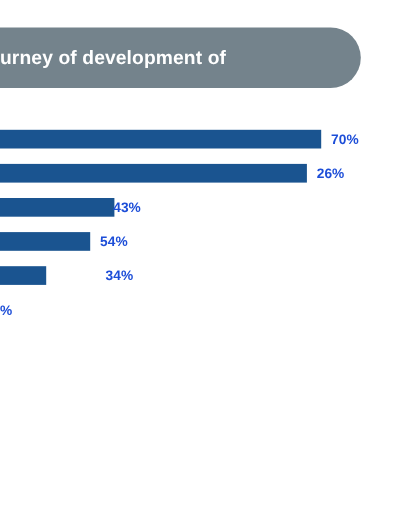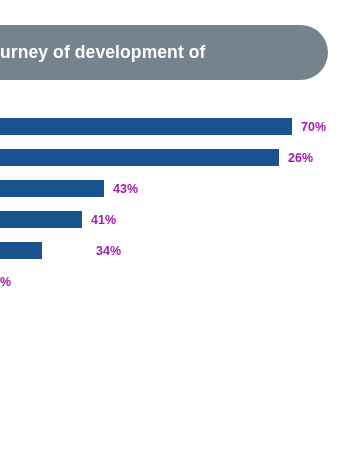--- a/index.html
+++ b/index.html
@@ -72,21 +72,21 @@
     height: 17px;
     background: #1a5490;
   }
 
   .bar-label {
     position: absolute;
     top: 50%;
     transform: translateY(-50%);
     font-size: 12.5px;
     font-weight: bold;
-    color: #a21caf;
+    color: #1d4ed8;
     white-space: nowrap;
   }
 </style>
 </head>
 <body>
 
 <div id="slide">
 
   <div id="title-banner">
     <div id="title-text">urney of development of</div>
@@ -99,26 +99,26 @@
       <div class="bar-label" style="left:301px;">70%</div>
     </div>
 
     <div class="bar-row" style="top:31px;">
       <div class="bar" style="width:279px;"></div>
       <div class="bar-label" style="left:288px;">26%</div>
     </div>
 
     <div class="bar-row" style="top:62px;">
       <div class="bar" style="width:104px;"></div>
-      <div class="bar-label" style="left:113px;">43%</div>
+      <div class="bar-label" style="left:103px;">43%</div>
     </div>
 
     <div class="bar-row" style="top:93px;">
       <div class="bar" style="width:82px;"></div>
-      <div class="bar-label" style="left:91px;">41%</div>
+      <div class="bar-label" style="left:91px;">54%</div>
     </div>
 
     <div class="bar-row" style="top:124px;">
       <div class="bar" style="width:42px;"></div>
       <div class="bar-label" style="left:51px;margin-left:45px;">34%</div>
     </div>
 
     <div class="bar-row offscreen" style="top:155px;">
 
       <div class="bar-label" style="left:-7px;">7%</div>

